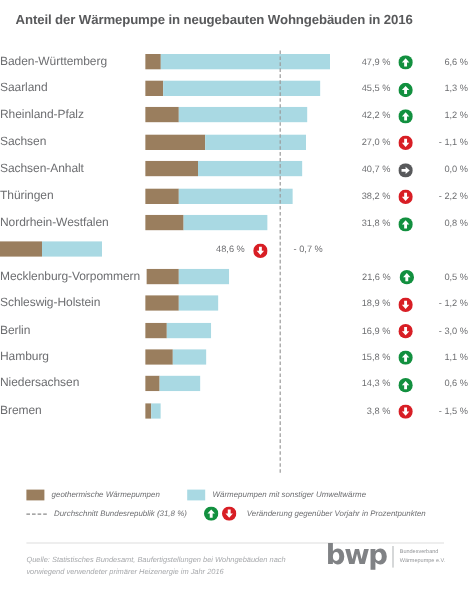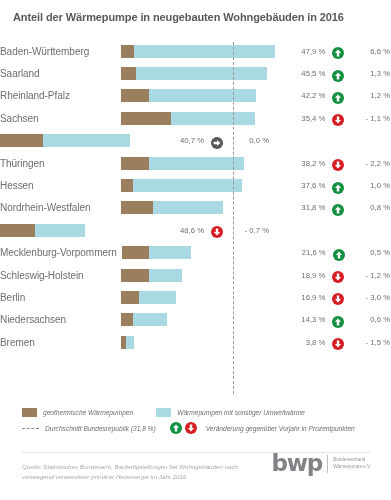--- a/index.html
+++ b/index.html
@@ -290,30 +290,31 @@
           <div class="delta">1,2 %</div>
         </div>
         <div class="row">
           <div class="row-label">Sachsen</div>
           <div class="bar-track">
             <div class="bar-wrap" style="width:133.44px">
               <div class="seg-geo" style="width:49.6px"></div>
               <div class="seg-env" style="width:83.84px"></div>
             </div>
           </div>
-          <div class="value">35,4 %</div>
+          <div class="value">27,0 %</div>
           <div class="trend-icon">
             <span class="circ"><svg width="12" height="12" viewBox="0 0 12 12">
                 <circle cx="6" cy="6" r="6" fill="#d81e25"></circle>
                 <path d="M6 9.4 L2.9 6.0 L4.8 6.0 L4.8 2.6 L7.2 2.6 L7.2 6.0 L9.1 6.0 Z" fill="#ffffff"></path>
               </svg></span>
           </div>
           <div class="delta">- 1,1 %</div>
         </div>
         <div class="row">
+          <div class="row-label">Sachsen-Anhalt</div>
           <div class="bar-track">
             <div class="bar-wrap" style="width:130.24px">
               <div class="seg-geo" style="width:43.2px"></div>
               <div class="seg-env" style="width:87.04px"></div>
             </div>
           </div>
           <div class="value">40,7 %</div>
           <div class="trend-icon">
             <span class="circ"><svg width="12" height="12" viewBox="0 0 12 12">
                 <circle cx="6" cy="6" r="6" fill="#58595b"></circle>
@@ -333,37 +334,20 @@
           <div class="value">38,2 %</div>
           <div class="trend-icon">
             <span class="circ"><svg width="12" height="12" viewBox="0 0 12 12">
                 <circle cx="6" cy="6" r="6" fill="#d81e25"></circle>
                 <path d="M6 9.4 L2.9 6.0 L4.8 6.0 L4.8 2.6 L7.2 2.6 L7.2 6.0 L9.1 6.0 Z" fill="#ffffff"></path>
               </svg></span>
           </div>
           <div class="delta">- 2,2 %</div>
         </div>
         <div class="row">
-          <div class="row-label">Hessen</div>
-          <div class="bar-track">
-            <div class="bar-wrap" style="width:120.32px">
-              <div class="seg-geo" style="width:11.200000000000001px"></div>
-              <div class="seg-env" style="width:109.11999999999999px"></div>
-            </div>
-          </div>
-          <div class="value">37,6 %</div>
-          <div class="trend-icon">
-            <span class="circ"><svg width="12" height="12" viewBox="0 0 12 12">
-                <circle cx="6" cy="6" r="6" fill="#12903f"></circle>
-                <path d="M6 2.6 L9.1 6.0 L7.2 6.0 L7.2 9.4 L4.8 9.4 L4.8 6.0 L2.9 6.0 Z" fill="#ffffff"></path>
-              </svg></span>
-          </div>
-          <div class="delta">1,0 %</div>
-        </div>
-        <div class="row">
           <div class="row-label">Nordrhein-Westfalen</div>
           <div class="bar-track">
             <div class="bar-wrap" style="width:101.76px">
               <div class="seg-geo" style="width:32px"></div>
               <div class="seg-env" style="width:69.76px"></div>
             </div>
           </div>
           <div class="value">31,8 %</div>
           <div class="trend-icon">
             <span class="circ"><svg width="12" height="12" viewBox="0 0 12 12">
@@ -432,20 +416,37 @@
             </div>
           </div>
           <div class="value">16,9 %</div>
           <div class="trend-icon">
             <span class="circ"><svg width="12" height="12" viewBox="0 0 12 12">
                 <circle cx="6" cy="6" r="6" fill="#d81e25"></circle>
                 <path d="M6 9.4 L2.9 6.0 L4.8 6.0 L4.8 2.6 L7.2 2.6 L7.2 6.0 L9.1 6.0 Z" fill="#ffffff"></path>
               </svg></span>
           </div>
           <div class="delta">- 3,0 %</div>
+        </div>
+        <div class="row">
+          <div class="row-label">Hamburg</div>
+          <div class="bar-track">
+            <div class="bar-wrap" style="width:50.56px">
+              <div class="seg-geo" style="width:22.400000000000002px"></div>
+              <div class="seg-env" style="width:28.16px"></div>
+            </div>
+          </div>
+          <div class="value">15,8 %</div>
+          <div class="trend-icon">
+            <span class="circ"><svg width="12" height="12" viewBox="0 0 12 12">
+                <circle cx="6" cy="6" r="6" fill="#12903f"></circle>
+                <path d="M6 2.6 L9.1 6.0 L7.2 6.0 L7.2 9.4 L4.8 9.4 L4.8 6.0 L2.9 6.0 Z" fill="#ffffff"></path>
+              </svg></span>
+          </div>
+          <div class="delta">1,1 %</div>
         </div>
         <div class="row">
           <div class="row-label">Niedersachsen</div>
           <div class="bar-track">
             <div class="bar-wrap" style="width:45.760000000000005px">
               <div class="seg-geo" style="width:11.200000000000001px"></div>
               <div class="seg-env" style="width:34.56px"></div>
             </div>
           </div>
           <div class="value">14,3 %</div>

